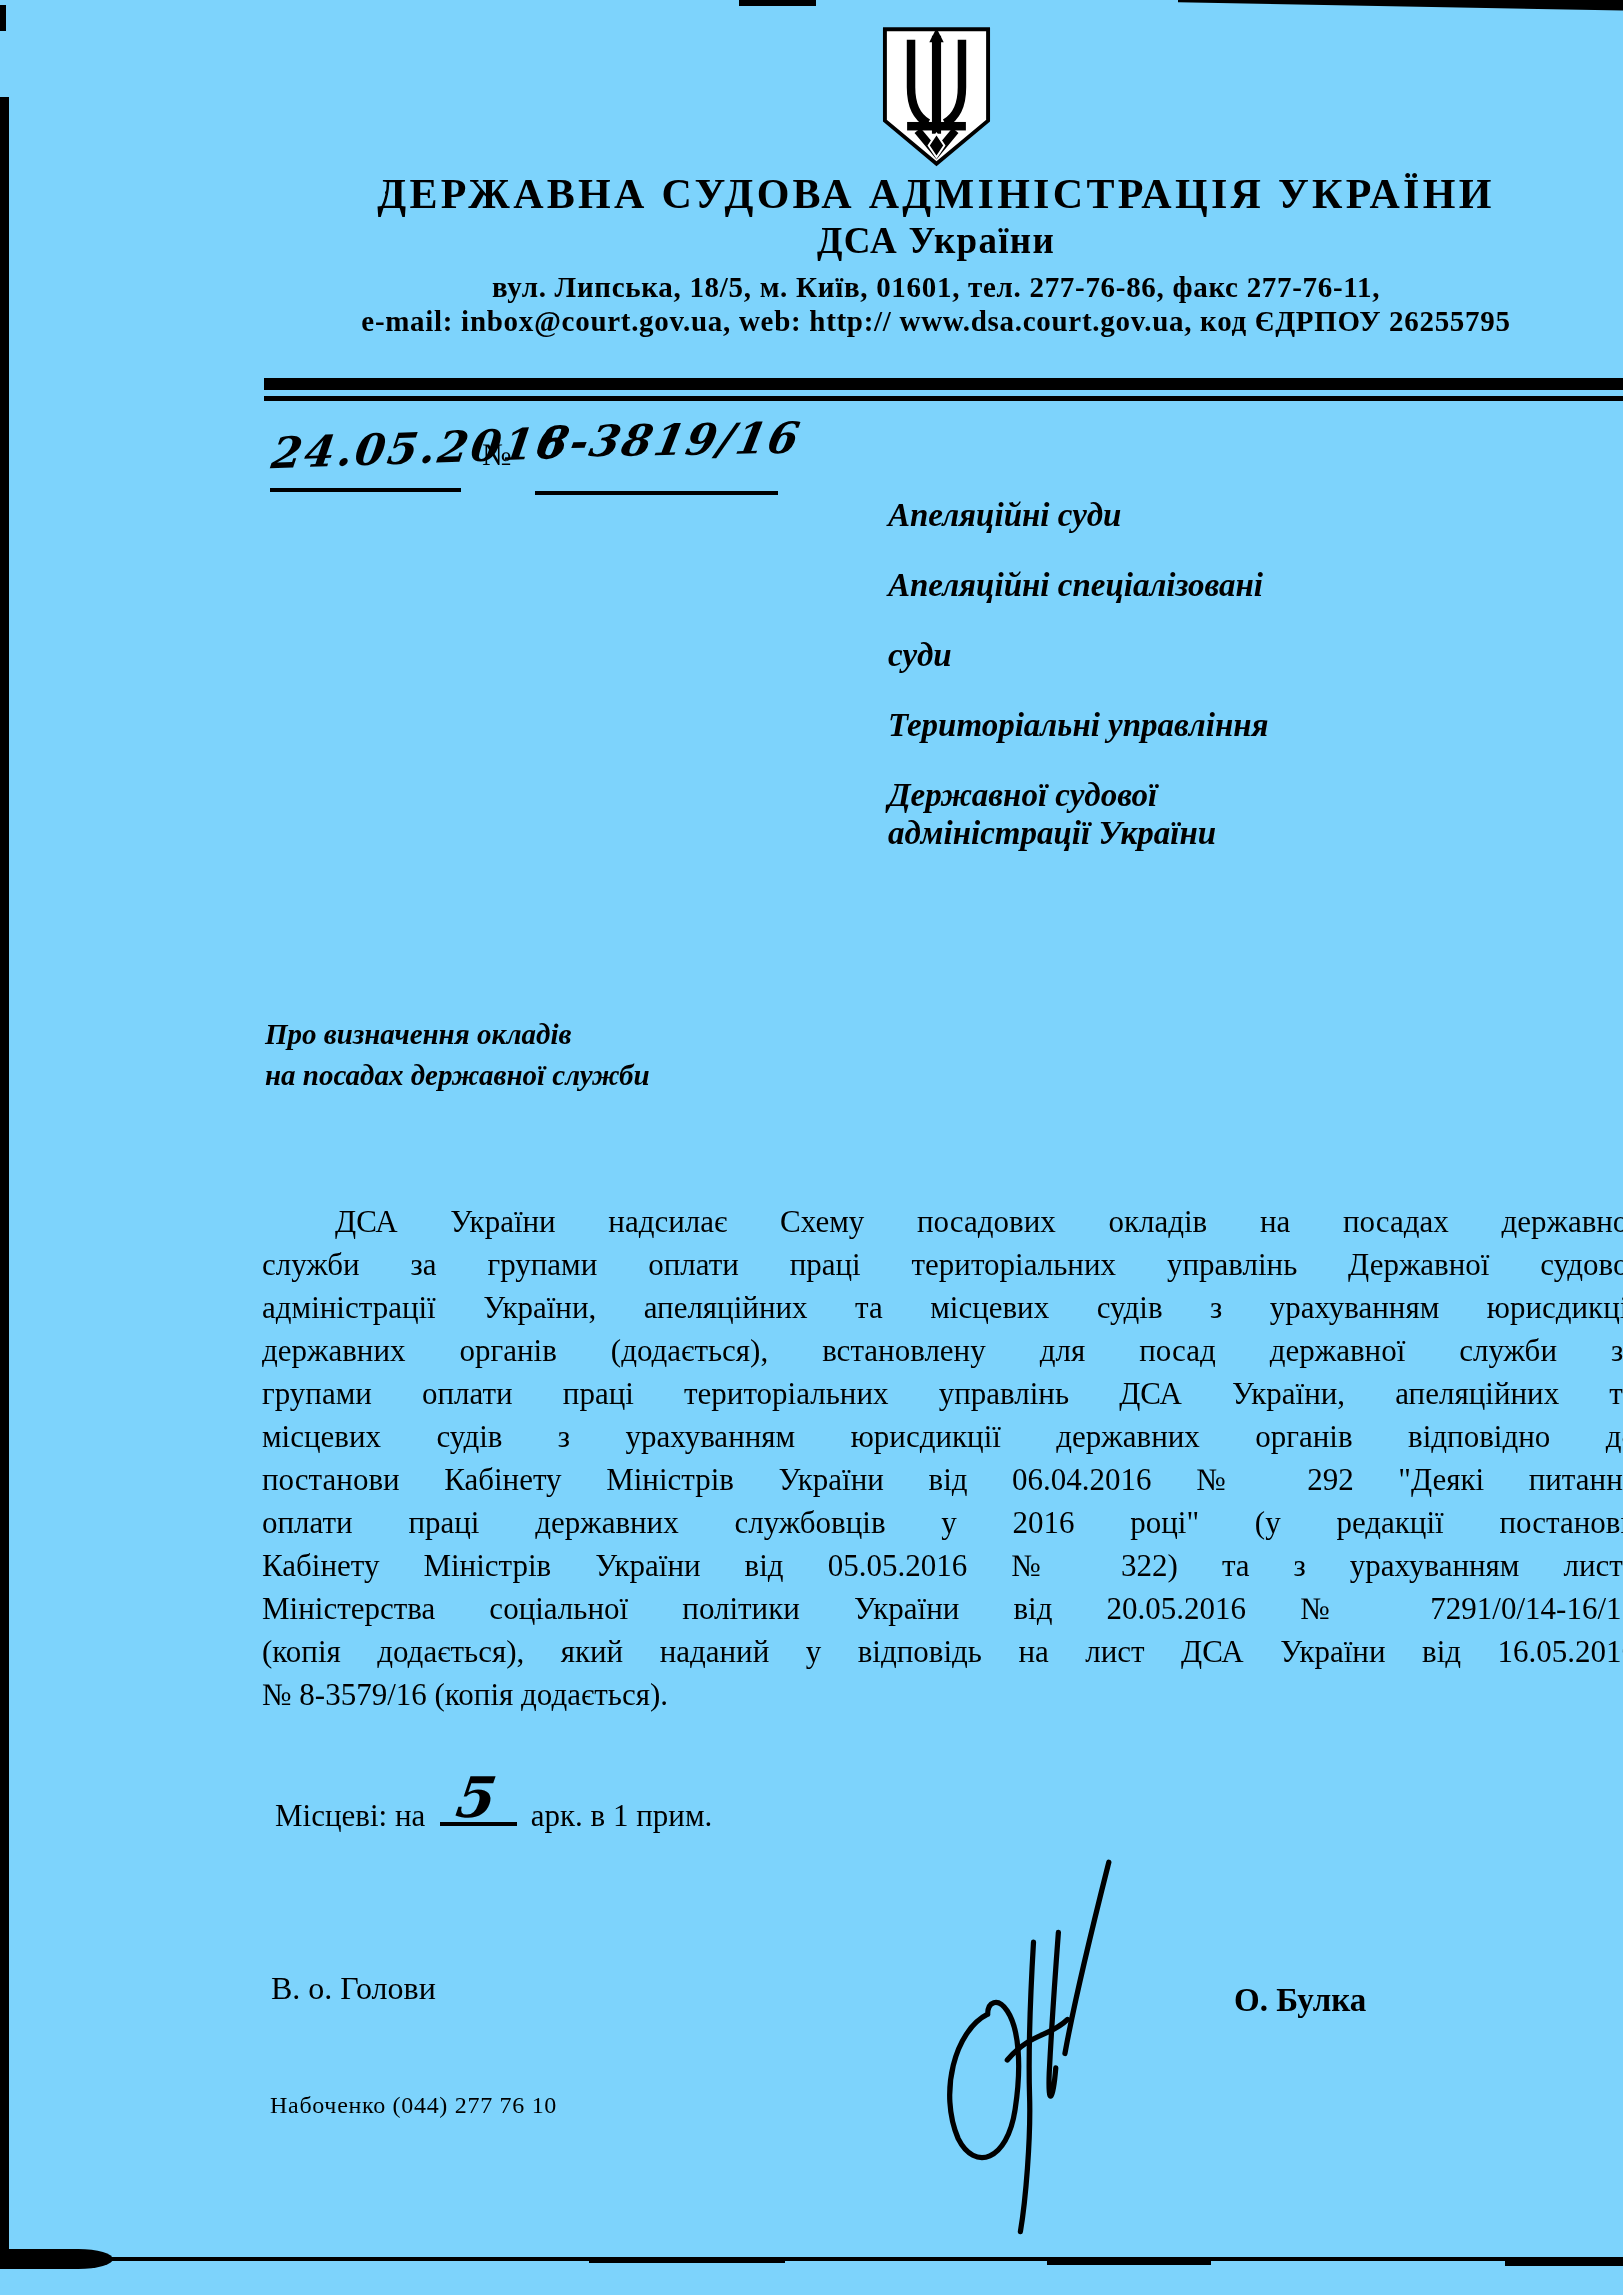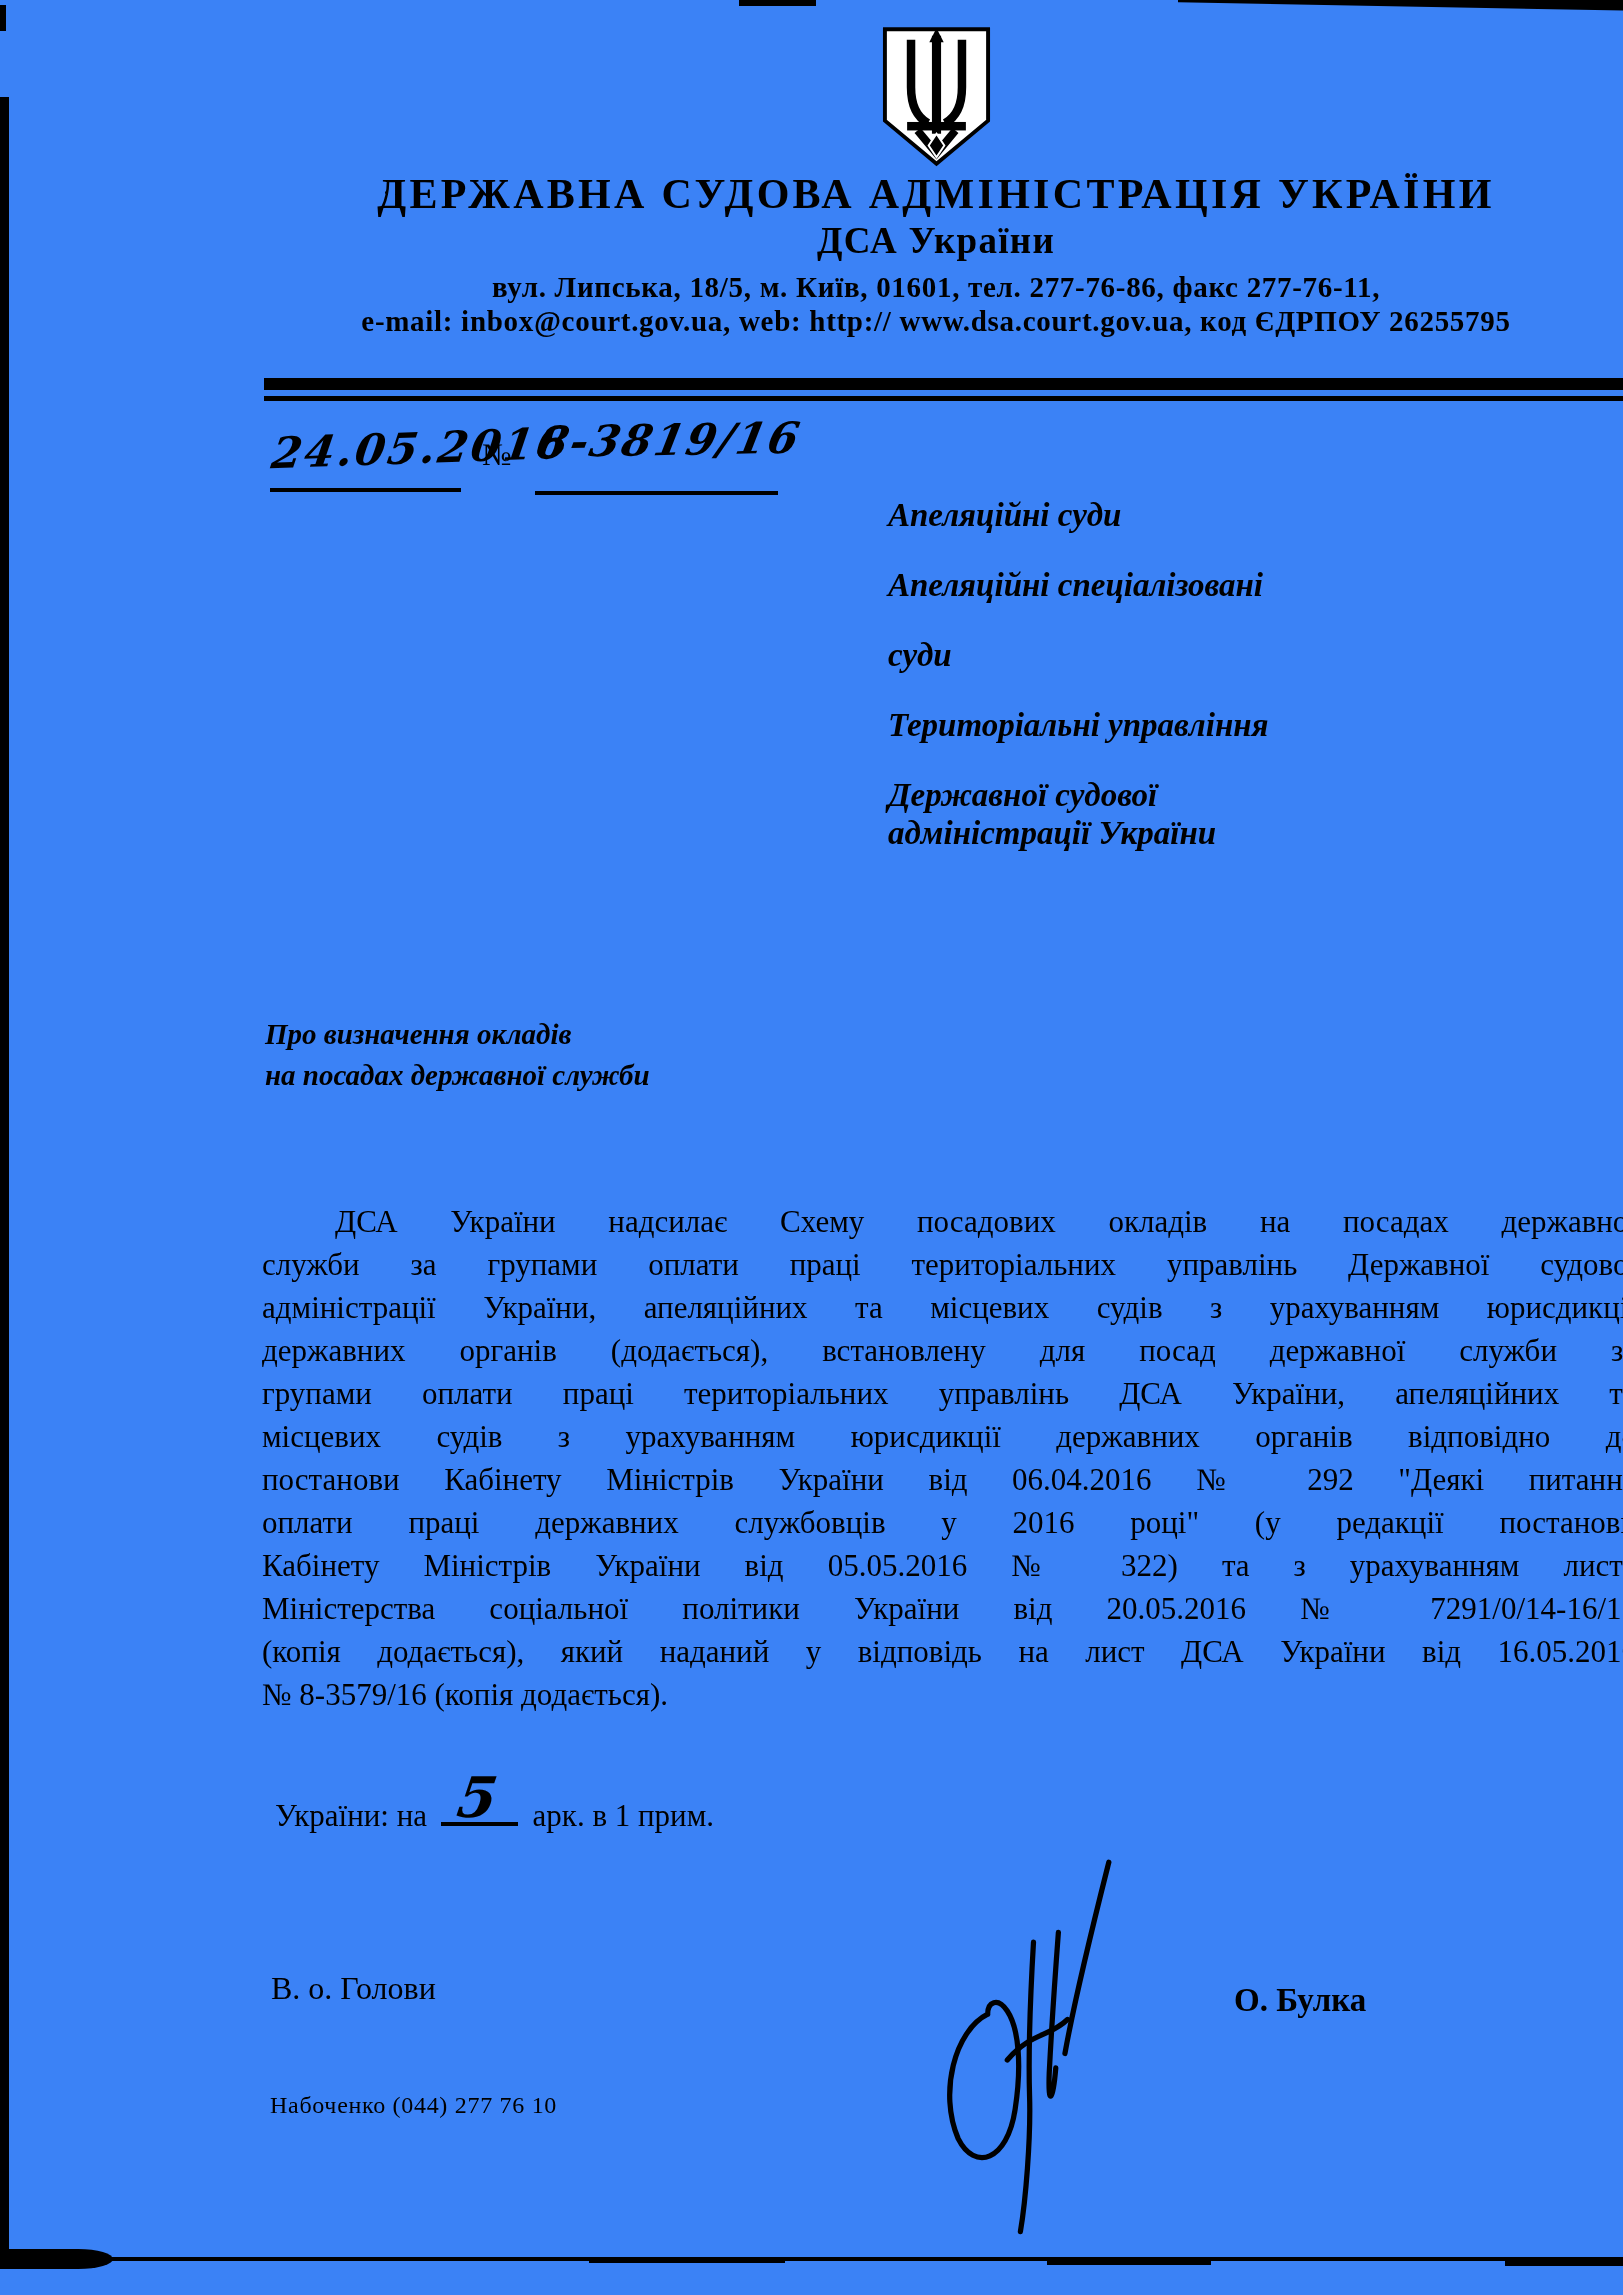--- a/index.html
+++ b/index.html
@@ -1,17 +1,17 @@
 <!DOCTYPE html>
 <html style="font-size:10.5px"><head>
 <meta charset="utf-8">
 <style>
   html,body{margin:0;padding:0;background:#888;}
   .page{
-    position:relative;width:1623px;height:2295px;background:#3b82f6;
+    position:relative;width:1623px;height:2295px;background:#7dd3fc;
     overflow:hidden;font-family:"Liberation Serif",serif;color:#000;
   }
   .abs{position:absolute;}
   
   .letterhead{position:absolute;left:249px;top:25px;width:1374px;text-align:center;}
   .emblem-wrap{height:143px;}
   .org-name{margin-top:3.9px;font-size:42px;font-weight:bold;letter-spacing:3.3px;line-height:1.08;white-space:nowrap;}
   .org-short{font-size:37px;font-weight:bold;letter-spacing:1.3px;margin-top:1.3px;}
   .addr{font-size:29px;font-weight:bold;letter-spacing:0.7px;line-height:34px;white-space:nowrap;}
   .addr1{margin-top:8px;}
@@ -113,21 +113,21 @@
       <div class="body-line">місцевих судів з урахуванням юрисдикції державних органів відповідно до</div>
       <div class="body-line">постанови Кабінету Міністрів України від 06.04.2016 № 292 "Деякі питання</div>
       <div class="body-line">оплати праці державних службовців у 2016 році" (у редакції постанови</div>
       <div class="body-line">Кабінету Міністрів України від 05.05.2016 № 322) та з урахуванням листа</div>
       <div class="body-line">Міністерства соціальної політики України від 20.05.2016  № 7291/0/14-16/13</div>
       <div class="body-line">(копія додається), який наданий у відповідь на лист ДСА України від 16.05.2016</div>
       <div class="body-line">№ 8-3579/16 (копія додається).</div>
     </div>
 
   <div class="attachment-line">
-    <span>України: на</span>
+    <span>Місцеві: на</span>
     <span class="blank">
       <span class="hand hand-5">5</span>
     </span>
     <span>арк. в 1 прим.</span>
   </div>
 
   <div class="abs sig-position">В. о. Голови</div>
   <svg class="abs sig-svg" width="249" height="393" viewBox="0 0 380 600">
     <g fill="none" stroke="#000" stroke-width="8" stroke-linecap="round">
       <path d="M120,240 C70,265 45,360 75,430 C100,480 150,465 162,385 C172,320 168,262 150,235 C135,213 120,222 120,240"></path>

